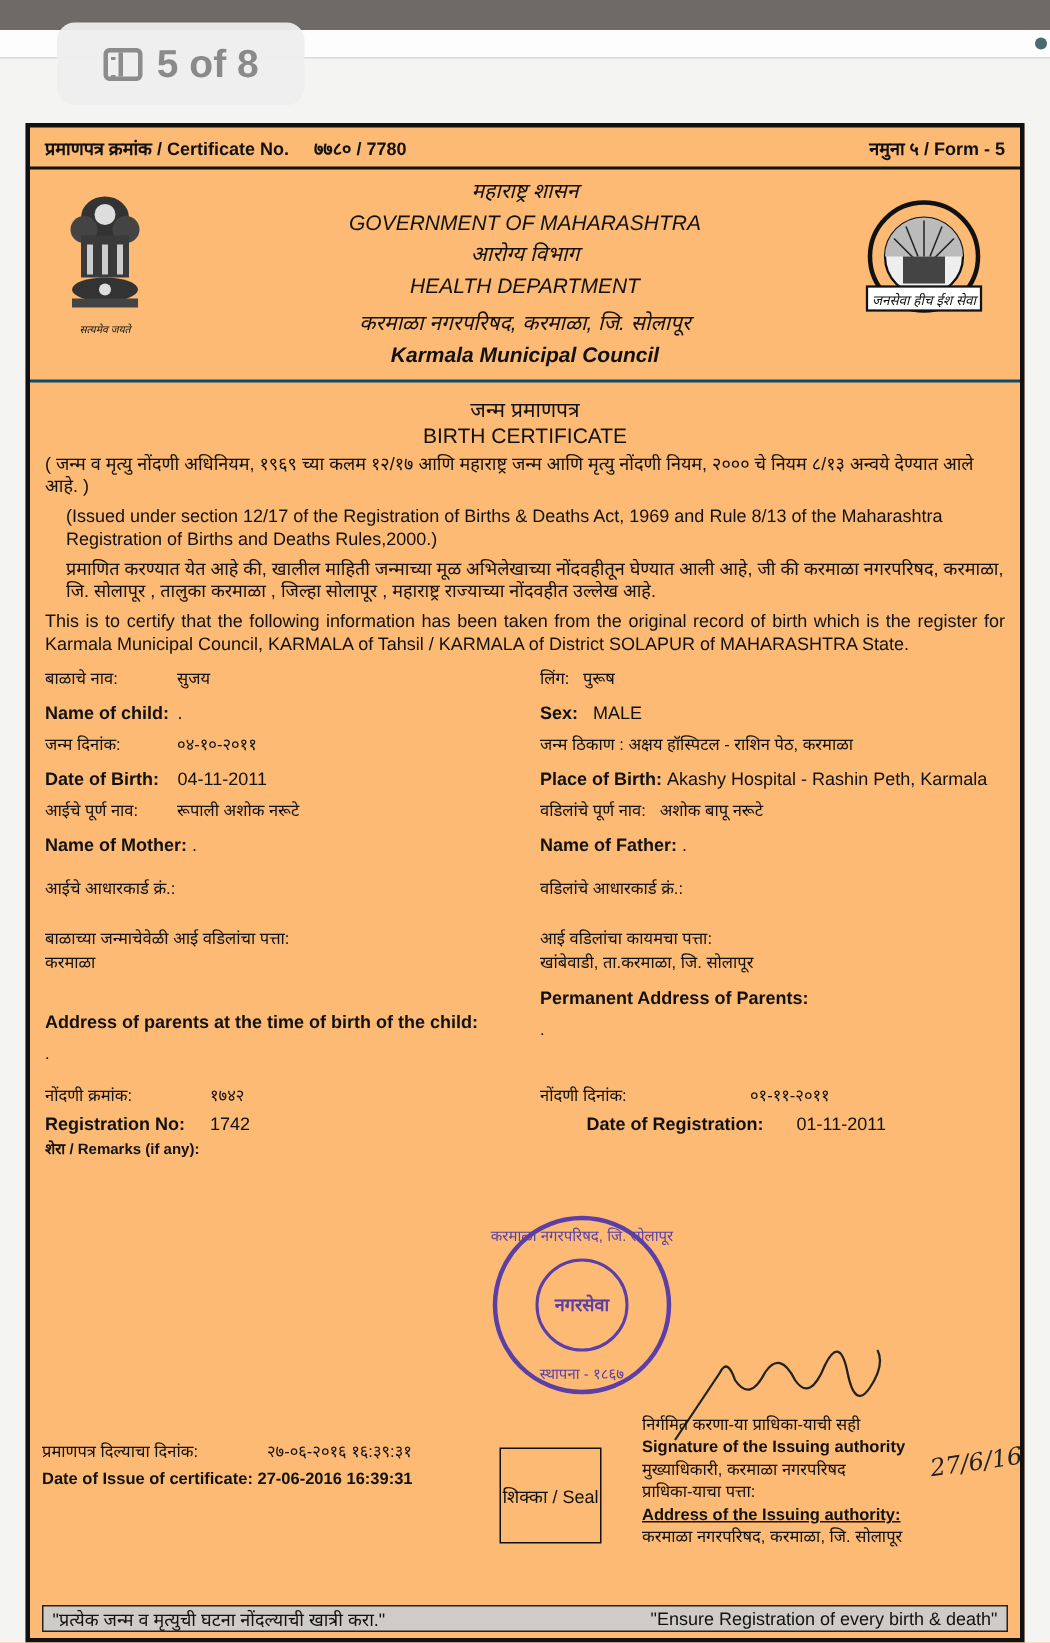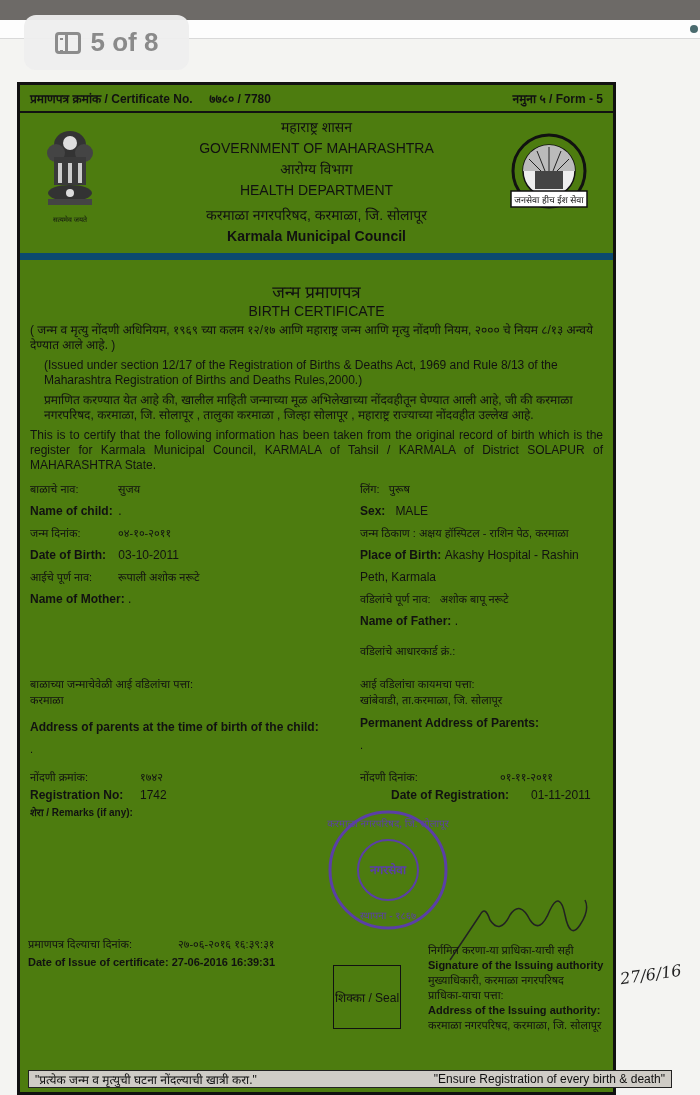--- a/index.html
+++ b/index.html
@@ -1,36 +1,36 @@
 <!DOCTYPE html>
 <html><head>
 <meta charset="utf-8">
 <style>
   html, body { margin:0; padding:0; }
   body { width:700px; height:1095px; position:relative; overflow:hidden; background:#f4f4f2; font-family:"Liberation Sans", sans-serif; color:#111; }
   .topbar { position:absolute; left:0; top:0; width:700px; height:20px; background:#6d6a67; }
   .topstrip { position:absolute; left:0; top:20px; width:700px; height:18px; background:#fdfdfd; border-bottom:1px solid #d9d9d9; }
-  .pager { position:absolute; left:24px; top:15px; width:165px; height:55px; background:rgba(238,238,238,0.95); border-radius:12px; display:flex; align-items:center; justify-content:center; gap:10px; z-index:5;text-align:right; }
+  .pager { position:absolute; left:38px; top:15px; width:165px; height:55px; background:rgba(238,238,238,0.95); border-radius:12px; display:flex; align-items:center; justify-content:center; gap:10px; z-index:5;text-align:right; }
   .pager .pgicon { width:26px; height:22px; border:3px solid #8c8c8c; border-radius:4px; box-sizing:border-box; position:relative; }
   .pager .pgicon:before { content:""; position:absolute; left:7px; top:0; bottom:0; width:3px; background:#8c8c8c; }
   .pager .pgicon:after { content:""; position:absolute; left:2px; top:3px; width:3px; height:10px; border-top:2px solid #8c8c8c; border-bottom:2px solid #8c8c8c; }
   .pager .pgtext { font-size:26px; font-weight:bold; color:#8a8a8a; }
   .dotr { position:absolute; right:2px; top:25px; width:8px; height:8px; border-radius:50%; background:#4a6b6e; }
 
-  .cert { position:absolute; left:17px; top:82px; width:599px; height:1013px; border:3px solid #111; box-sizing:border-box; background:#4d7c0f; }
+  .cert { position:absolute; left:17px; top:82px; width:666px; height:1013px; border:3px solid #111; box-sizing:border-box; background:#fdba74; }
   .row-top { display:flex; justify-content:space-between; align-items:center; height:26px; border-bottom:2px solid #111; padding:0 10px; font-size:12px; font-weight:bold; }
-  .head { position:relative; height:140px; border-bottom:7px solid #0c4a6e; text-align:center; }
+  .head { position:relative; height:140px; border-bottom:2px solid #0c4a6e; text-align:center;font-style:italic; }
   .head .line { font-size:14px; line-height:21px; }
   .head .b { font-weight:bold; }
   .emblem { position:absolute; left:20px; top:10px; width:60px; height:90px; }
   .emblem .cap { position:absolute; top:92px; left:0; width:60px; font-size:7px; text-align:center; }
   .logo { position:absolute; right:18px; top:16px; width:92px; height:92px; }
   .body { padding:6px 10px 0 10px; font-size:12px; }
   .body p { margin:0 0 5px 0; line-height:15px; }
-  .title1 { font-size:17px; text-align:center; margin-top:14px; }
+  .title1 { font-size:14px; text-align:center; margin-top:2px; }
   .title2 { font-size:14px; text-align:center; margin-bottom:4px; }
   .grid { display:grid; grid-template-columns:330px 1fr; column-gap:0; }
   .fld { font-size:11px; line-height:22px; }
   .fld .lbl { display:inline-block; min-width:85px; }
   .en { font-weight:bold; font-size:12px; }
   .val { font-weight:normal; }
   .seal-box { position:absolute; left:313px; top:880px; width:66px; height:62px; border:1px solid #111; display:flex; align-items:center; justify-content:center; font-size:12px; }
   .stamp { position:absolute; left:293px; top:720px; width:150px; height:130px; }
   .sig { position:absolute; left:420px; top:800px; width:180px; height:80px; }
   .footer { position:absolute; left:8px; bottom:4px; width:644px; height:18px; background:#cfccc6; border:1px solid #222; display:flex; justify-content:space-between; align-items:center; padding:0 6px; box-sizing:border-box; font-size:12px; }
@@ -109,40 +109,41 @@
     <p>( जन्म व मृत्यु नोंदणी अधिनियम, १९६९ च्या कलम १२/१७ आणि महाराष्ट्र जन्म आणि मृत्यु नोंदणी नियम, २००० चे नियम ८/१३ अन्वये देण्यात आले आहे. )</p>
     <p style="padding-left:14px;">(Issued under section 12/17 of the Registration of Births &amp; Deaths Act, 1969 and Rule 8/13 of the Maharashtra Registration of Births and Deaths Rules,2000.)</p>
     <p style="padding-left:14px;">प्रमाणित करण्यात येत आहे की, खालील माहिती जन्माच्या मूळ अभिलेखाच्या नोंदवहीतून घेण्यात आली आहे, जी की करमाळा नगरपरिषद, करमाळा, जि. सोलापूर , तालुका करमाळा , जिल्हा सोलापूर , महाराष्ट्र राज्याच्या नोंदवहीत उल्लेख आहे.</p>
     <p style="text-align:justify;">This is to certify that the following information has been taken from the original record of birth which is the register for Karmala Municipal Council, KARMALA of Tahsil / KARMALA of District SOLAPUR of MAHARASHTRA State.</p>
 
     <div class="grid">
       <div>
         <div class="fld"><span class="lbl">बाळाचे नाव:</span> <span>सुजय</span></div>
         <div class="fld en"><span class="lbl">Name of child:</span> <span class="val">.</span></div>
         <div class="fld"><span class="lbl">जन्म दिनांक:</span> <span>०४-१०-२०११</span></div>
-        <div class="fld en"><span class="lbl">Date of Birth:</span> <span class="val">03-10-2011</span></div>
+        <div class="fld en"><span class="lbl">Date of Birth:</span> <span class="val">04-11-2011</span></div>
         <div class="fld"><span class="lbl">आईचे पूर्ण नाव:</span> <span>रूपाली अशोक नरूटे</span></div>
         <div class="fld en"><span>Name of Mother:</span> <span class="val">.</span></div>
+        <div class="fld" style="margin-top:8px;"><span>आईचे आधारकार्ड क्रं.:</span></div>
       </div>
       <div>
         <div class="fld"><span>लिंग:</span>&nbsp;&nbsp; <span>पुरूष</span></div>
         <div class="fld en"><span>Sex:</span>&nbsp;&nbsp; <span class="val">MALE</span></div>
         <div class="fld"><span>जन्म ठिकाण :</span> <span>अक्षय हॉस्पिटल - राशिन पेठ, करमाळा</span></div>
         <div class="fld en"><span>Place of Birth:</span> <span class="val">Akashy Hospital - Rashin Peth, Karmala</span></div>
         <div class="fld"><span>वडिलांचे पूर्ण नाव:</span>&nbsp;&nbsp; <span>अशोक बापू नरूटे</span></div>
         <div class="fld en"><span>Name of Father:</span> <span class="val">.</span></div>
         <div class="fld" style="margin-top:8px;"><span>वडिलांचे आधारकार्ड क्रं.:</span></div>
       </div>
     </div>
 
     <div class="grid" style="margin-top:14px;">
       <div>
         <div class="fld" style="line-height:16px;">बाळाच्या जन्माचेवेळी आई वडिलांचा पत्ता:</div>
         <div class="fld" style="line-height:16px;">करमाळा</div>
-        <div class="fld en" style="margin-top:8px;">Address of parents at the time of birth of the child:</div>
+        <div class="fld en" style="margin-top:20px;">Address of parents at the time of birth of the child:</div>
         <div class="fld">.</div>
       </div>
       <div>
         <div class="fld" style="line-height:16px;">आई वडिलांचा कायमचा पत्ता:</div>
         <div class="fld" style="line-height:16px;">खांबेवाडी, ता.करमाळा, जि. सोलापूर</div>
         <div class="fld en" style="margin-top:4px;">Permanent Address of Parents:</div>
         <div class="fld">.</div>
       </div>
     </div>
 
@@ -163,40 +164,40 @@
     <svg width="150" height="130" viewBox="0 0 150 130">
       <circle cx="75" cy="65" r="58" fill="none" stroke="#5b3fa6" stroke-width="3"></circle>
       <circle cx="75" cy="65" r="30" fill="none" stroke="#5b3fa6" stroke-width="2"></circle>
       <text x="75" y="69" text-anchor="middle" font-size="12" font-weight="bold" fill="#5b3fa6" font-family="Liberation Sans, sans-serif">नगरसेवा</text>
       <text x="75" y="22" text-anchor="middle" font-size="10" fill="#5b3fa6" font-family="Liberation Sans, sans-serif">करमाळा नगरपरिषद, जि. सोलापूर</text>
       <text x="75" y="114" text-anchor="middle" font-size="10" fill="#5b3fa6" font-family="Liberation Sans, sans-serif">स्थापना - १८६७</text>
     </svg>
   </div>
 
   <div style="position:absolute; left:8px; top:850px; font-size:11px;">
-    <div style="line-height:18px;"><span style="display:inline-block; min-width:150px;">प्रमाणपत्र दिल्याचा दिनांक:</span><span>२७-०६-२०१६ १६:३९:३१</span></div>
+    <div style="line-height:18px;"><span style="display:inline-block; min-width:150px;margin-top:24px;">प्रमाणपत्र दिल्याचा दिनांक:</span><span>२७-०६-२०१६ १६:३९:३१</span></div>
     <div style="line-height:18px; font-weight:bold;"><span>Date of Issue of certificate:</span> <span>27-06-2016 16:39:31</span></div>
   </div>
 
   <div class="seal-box">
     <span>शिक्का / Seal</span>
   </div>
 
   <div class="sig">
     <svg width="180" height="80" viewBox="0 0 180 80">
       <path d="M10 75 L40 30 Q45 20 50 35 Q60 50 70 30 Q80 15 90 35 Q100 50 110 25 Q120 5 125 30 Q130 55 140 40 Q150 25 145 15" fill="none" stroke="#222" stroke-width="1.5"></path>
     </svg>
   </div>
 
   <div style="position:absolute; left:408px; top:858px; font-size:11px; line-height:15px;">
     <div>निर्गमित करणा-या प्राधिका-याची सही</div>
     <div style="font-weight:bold;">Signature of the Issuing authority</div>
     <div>मुख्याधिकारी, करमाळा नगरपरिषद</div>
     <div>प्राधिका-याचा पत्ता:</div>
-    <div style="font-weight:bold;">Address of the Issuing authority:</div>
+    <div style="font-weight:bold;text-decoration:underline;">Address of the Issuing authority:</div>
     <div>करमाळा नगरपरिषद, करमाळा, जि. सोलापूर</div>
   </div>
   <div style="position:absolute; left:600px; top:880px; font-size:16px; font-style:italic; font-family:'DejaVu Serif', serif; color:#222; transform:rotate(-8deg);">27/6/16</div>
 
   <div class="footer">
     <span>"प्रत्येक जन्म व मृत्युची घटना नोंदल्याची खात्री करा."</span>
     <span>"Ensure Registration of every birth &amp; death"</span>
   </div>
 </div>
 

